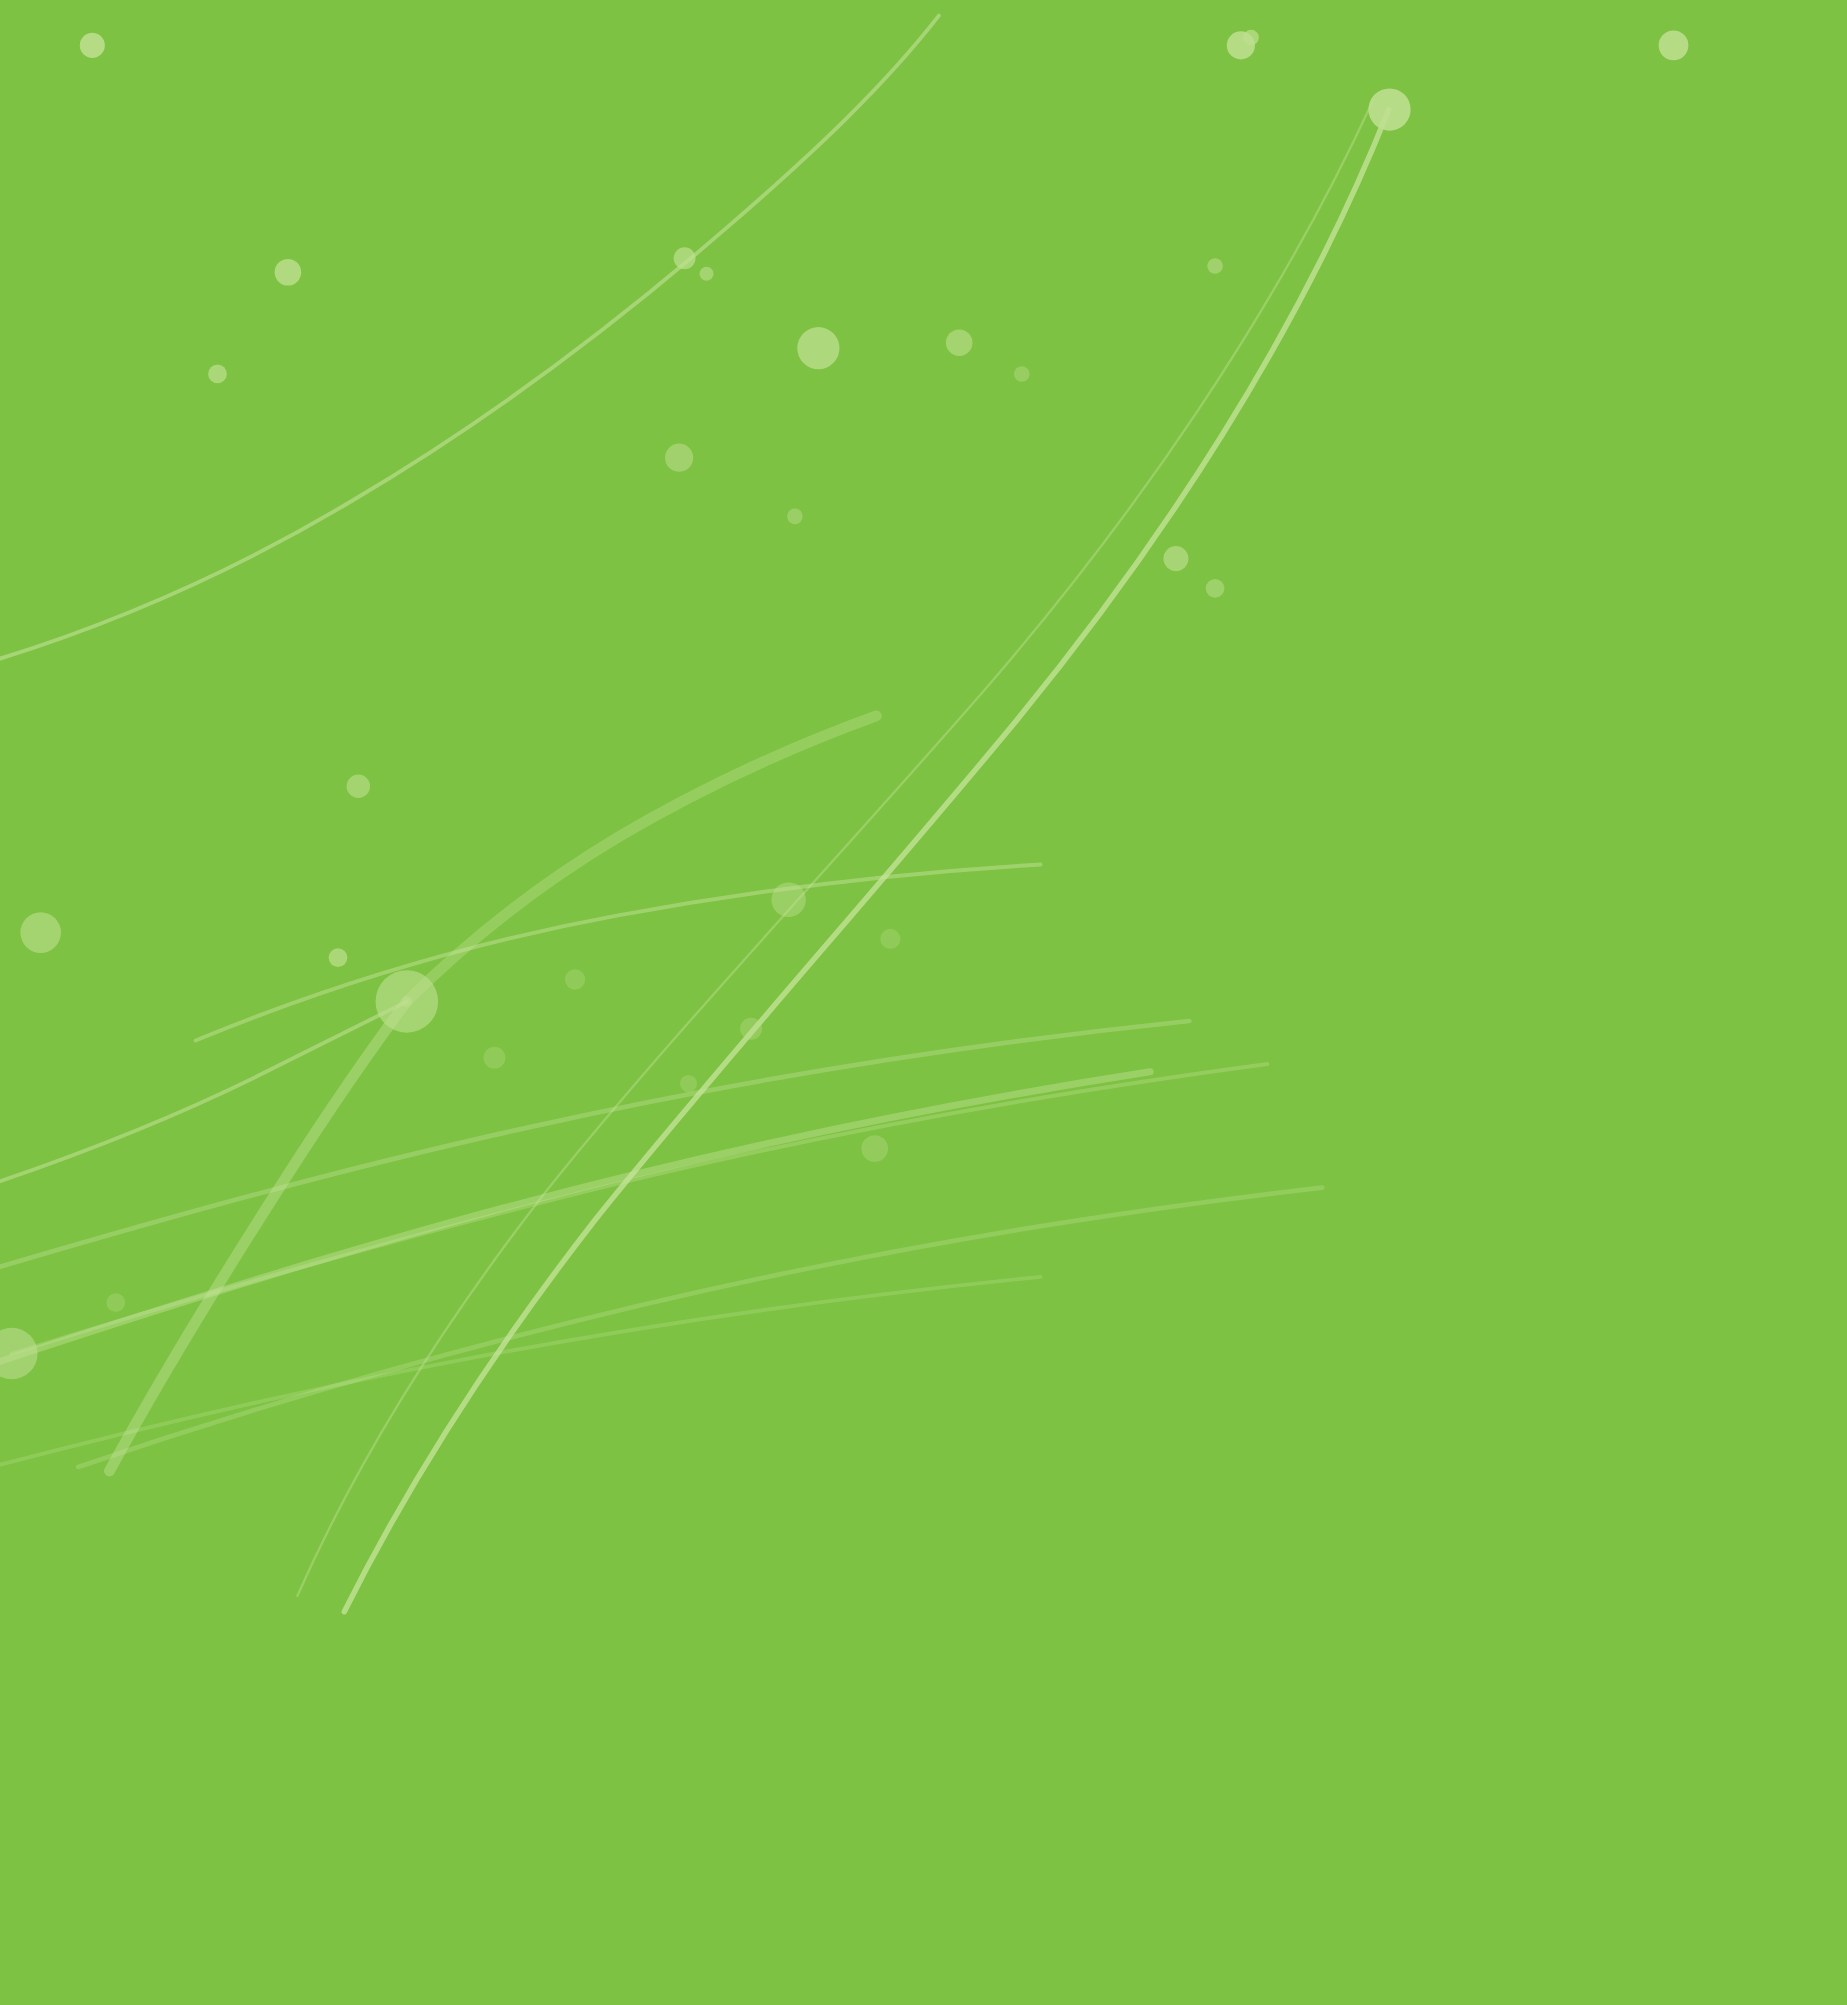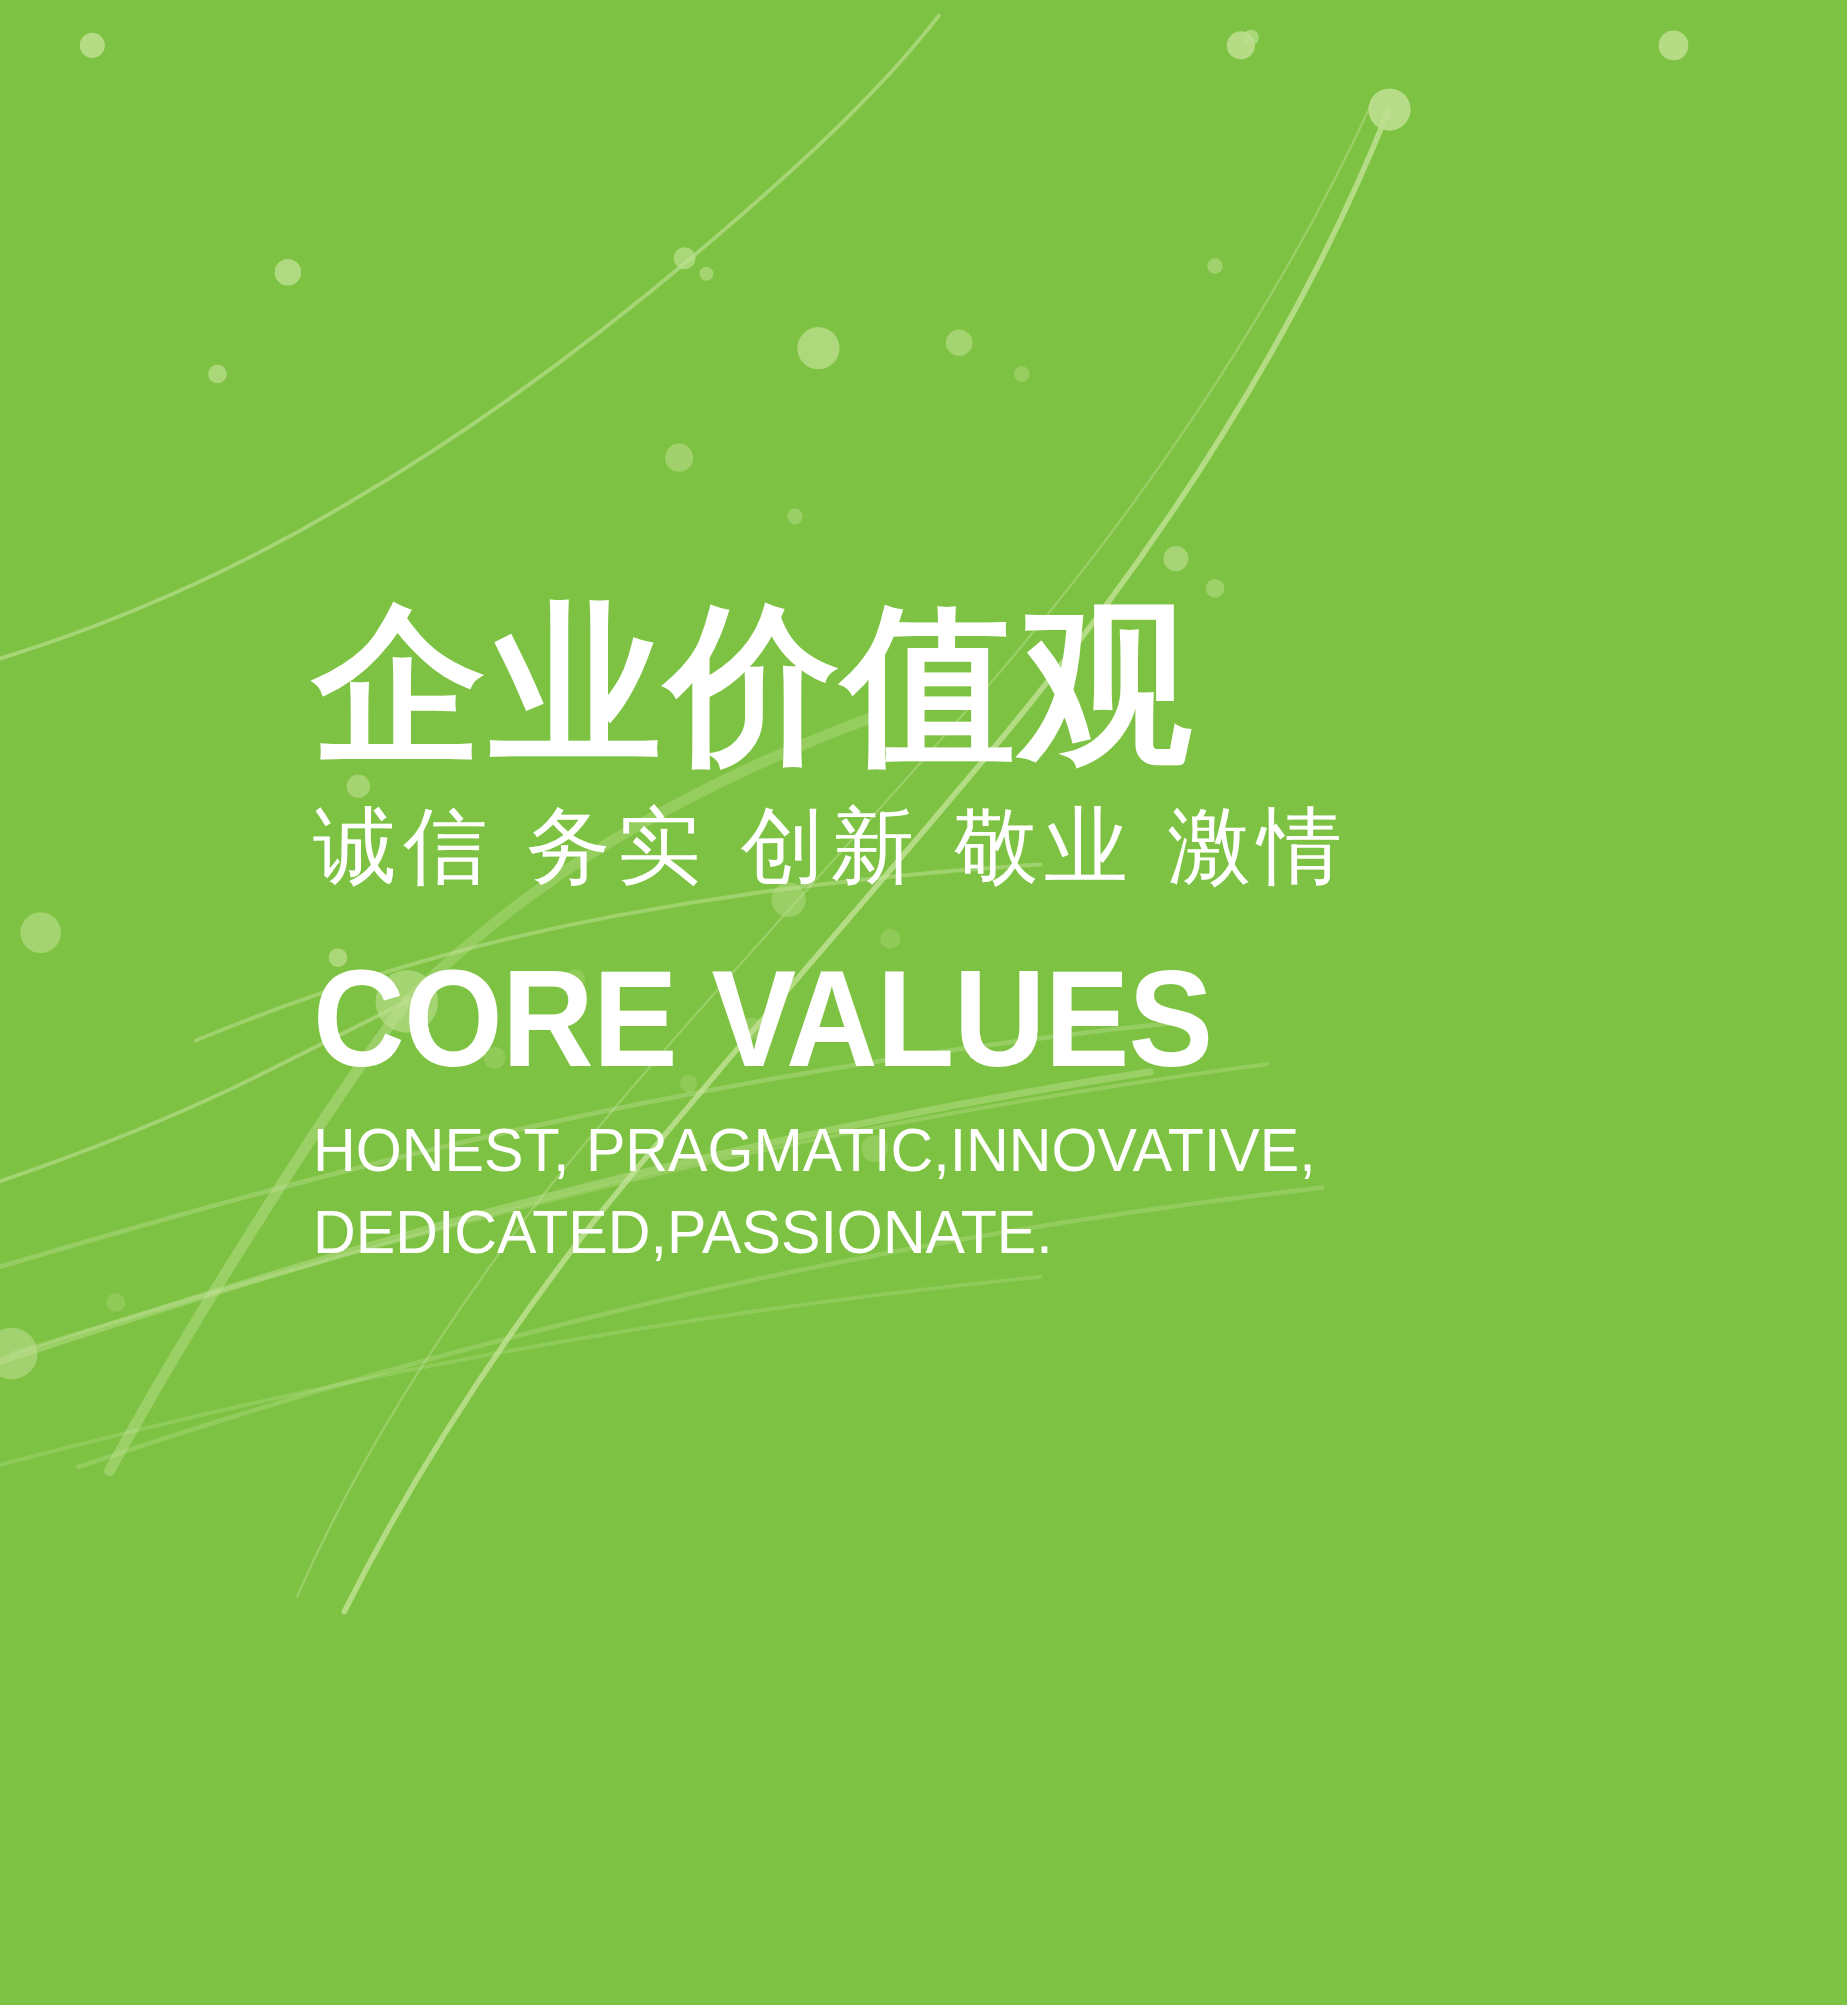--- a/index.html
+++ b/index.html
@@ -127,28 +127,14 @@
       <circle cx="1118" cy="1468" r="17" opacity="0.35"></circle>
       <circle cx="960" cy="1315" r="14" opacity="0.35"></circle>
       <circle cx="880" cy="1385" r="11" opacity="0.3"></circle>
       <circle cx="1138" cy="1200" r="13" opacity="0.3"></circle>
       <circle cx="632" cy="1352" r="14" opacity="0.3"></circle>
       <circle cx="735" cy="1252" r="13" opacity="0.3"></circle>
       <circle cx="148" cy="1665" r="12" opacity="0.3"></circle>
     </g>
   </svg>
 
-  <div id="content">
-
-    <h1 class="cn-title">企业价值观</h1>
-
-    <p class="cn-sub">诚信  务实  创新  敬业  激情</p>
-
-    <h2 class="en-title">CORE VALUES</h2>
-
-    <div class="en-body">
-      <div>HONEST, PRAGMATIC,INNOVATIVE,</div>
-      <div>DEDICATED,PASSIONATE.</div>
-    </div>
-
-  </div>
 </div>
 
 
 </body></html>

